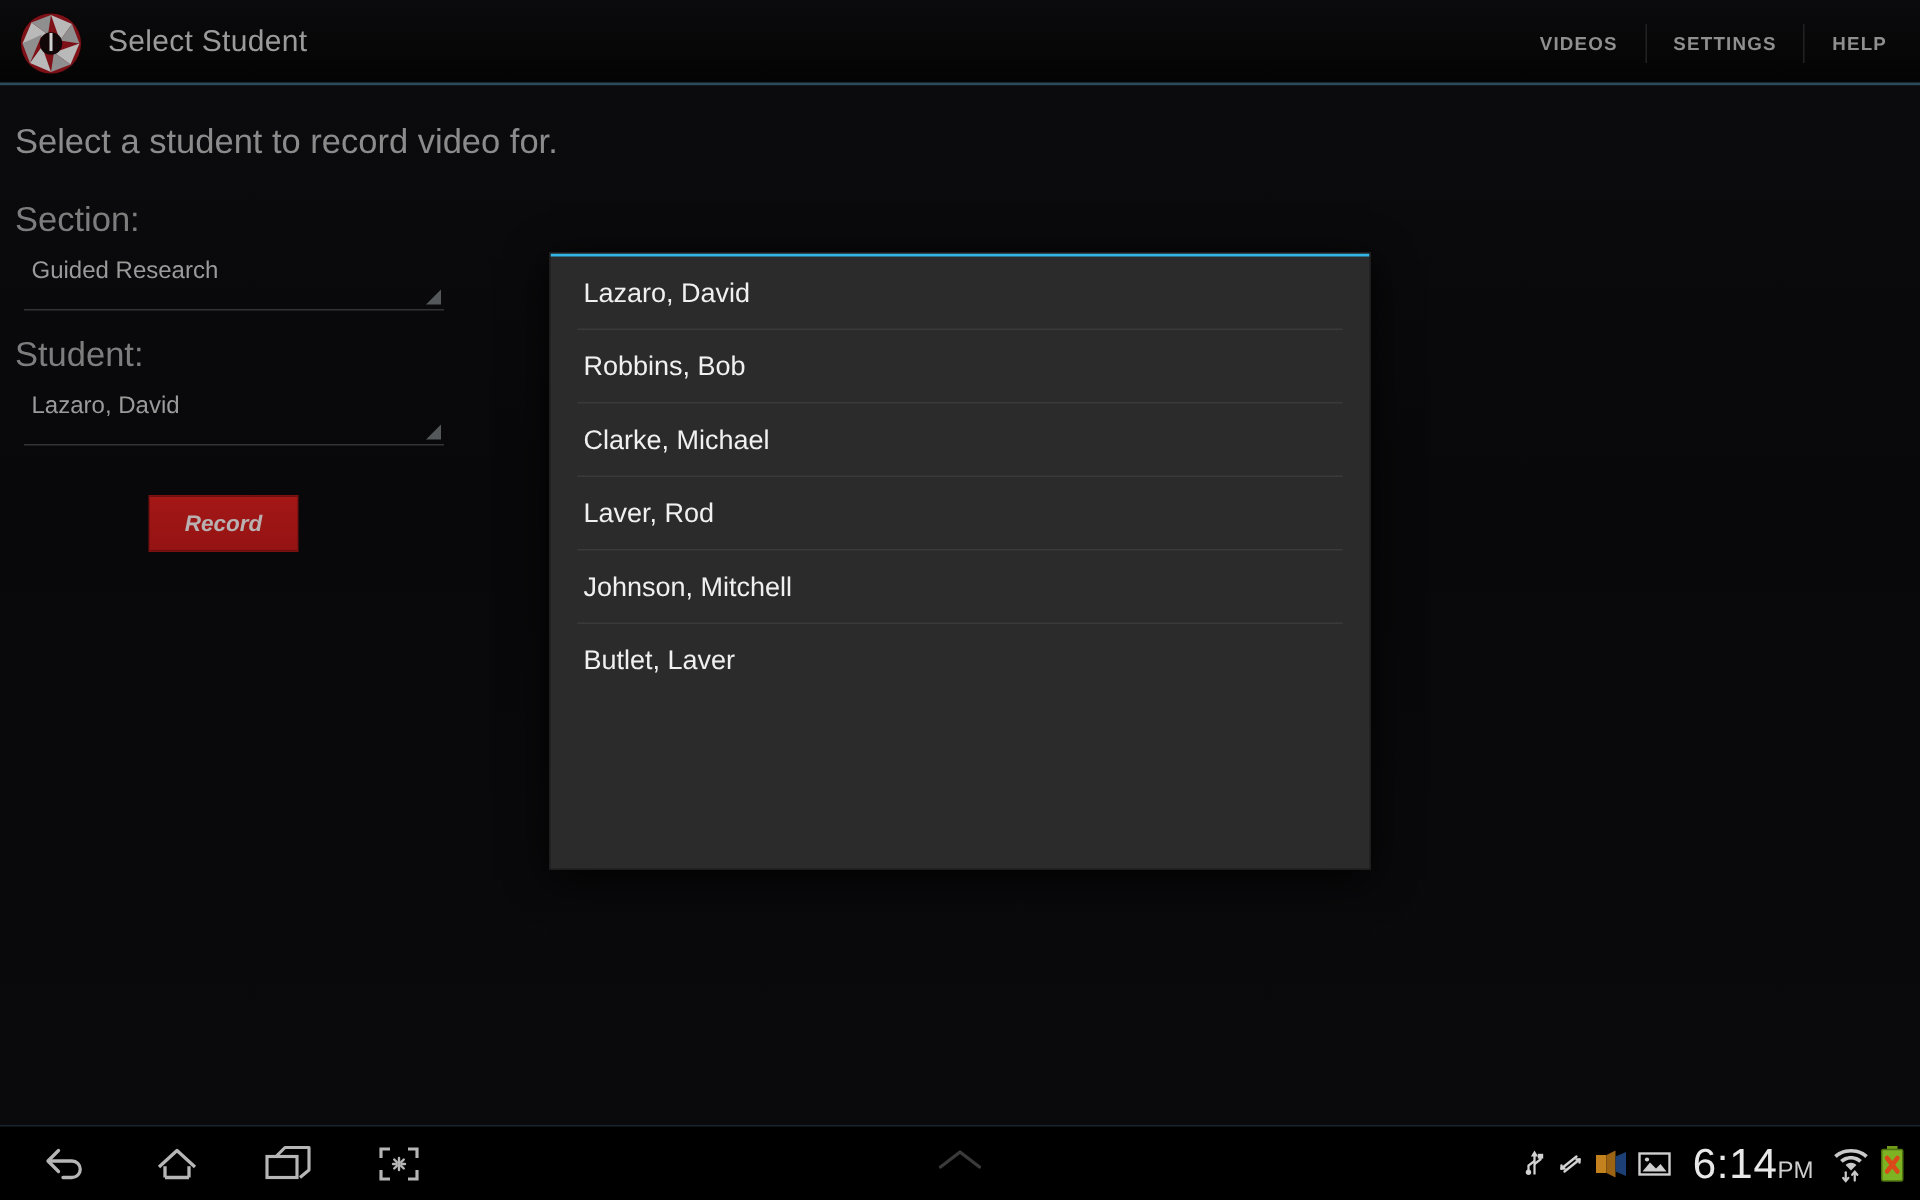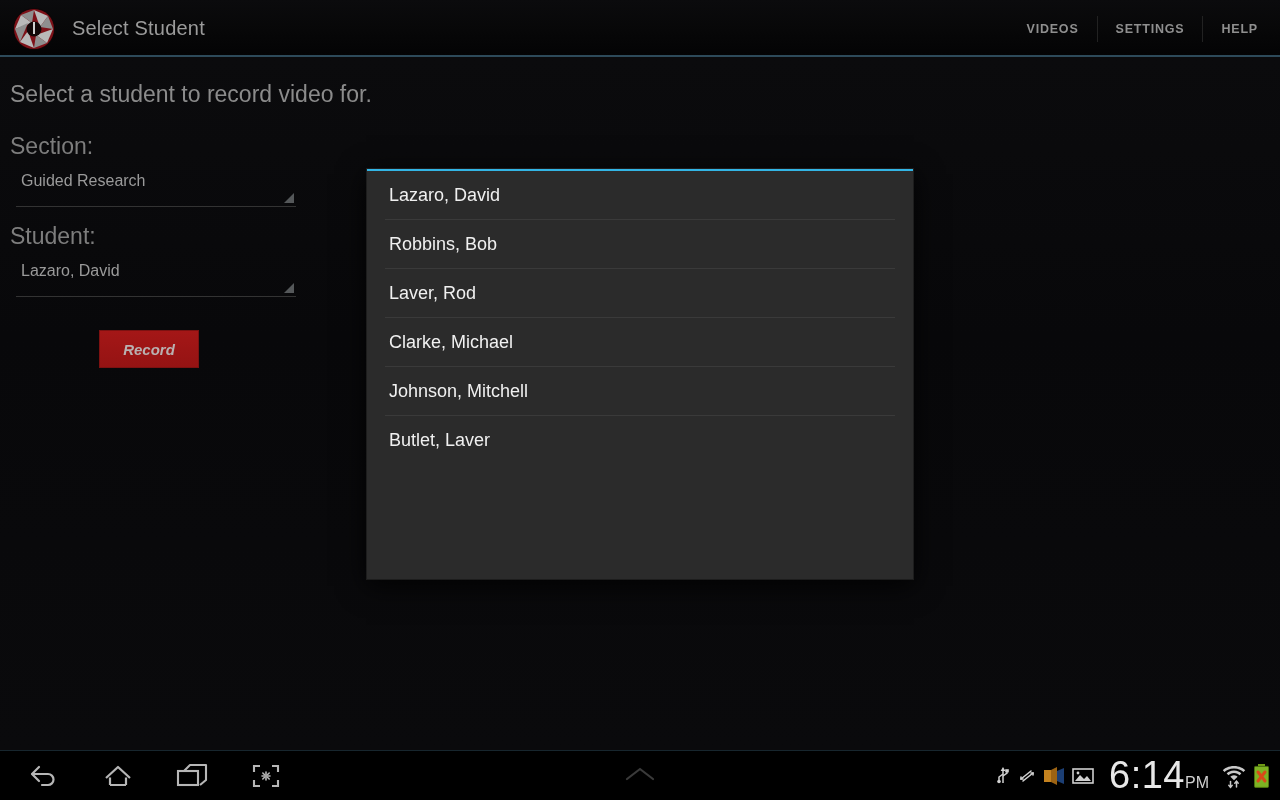--- a/index.html
+++ b/index.html
@@ -102,21 +102,21 @@
     display:flex; align-items:center;
   }
   #nav-left { display:flex; align-items:center; gap:34px; padding-left:24px; }
   .nav-btn { width:40px; height:34px; display:flex; align-items:center; justify-content:center; cursor:default; }
   #nav-center { position:absolute; left:0; width:1280px; display:flex; justify-content:center; pointer-events:none; }
   #status-area {
     margin-left:auto; display:flex; align-items:center; gap:7px; padding-right:10px;
   }
   .sicon { display:flex; align-items:center; justify-content:center; }
   #clock { display:flex; align-items:baseline; margin:0 6px 0 8px; }
-  #clock .t { font-size:38px; color:#e8e8e8; font-weight:400; letter-spacing:.5px; }
+  #clock .t { font-size:28px; color:#e8e8e8; font-weight:400; letter-spacing:.5px; }
   #clock .ampm { font-size:16px; color:#cfcfcf; font-weight:400; }
 </style>
 </head>
 <body>
 
 <div id="screen">
 
   <div id="action-bar">
     <div id="app-logo">
       <svg width="48" height="48" viewBox="0 0 48 48">
@@ -170,24 +170,24 @@
   <div id="dialog">
     <div id="dialog-divider"></div>
     <div id="student-list">
       <div class="student-row">
           <span class="name">Lazaro,  David</span>
         </div>
       <div class="student-row">
           <span class="name">Robbins,  Bob</span>
         </div>
       <div class="student-row">
+          <span class="name">Clarke,  Michael</span>
+        </div>
+      <div class="student-row">
           <span class="name">Laver,  Rod</span>
-        </div>
-      <div class="student-row">
-          <span class="name">Clarke,  Michael</span>
         </div>
       <div class="student-row">
           <span class="name">Johnson,  Mitchell</span>
         </div>
       <div class="student-row">
           <span class="name">Butlet,  Laver</span>
         </div>
     </div>
   </div>
 

